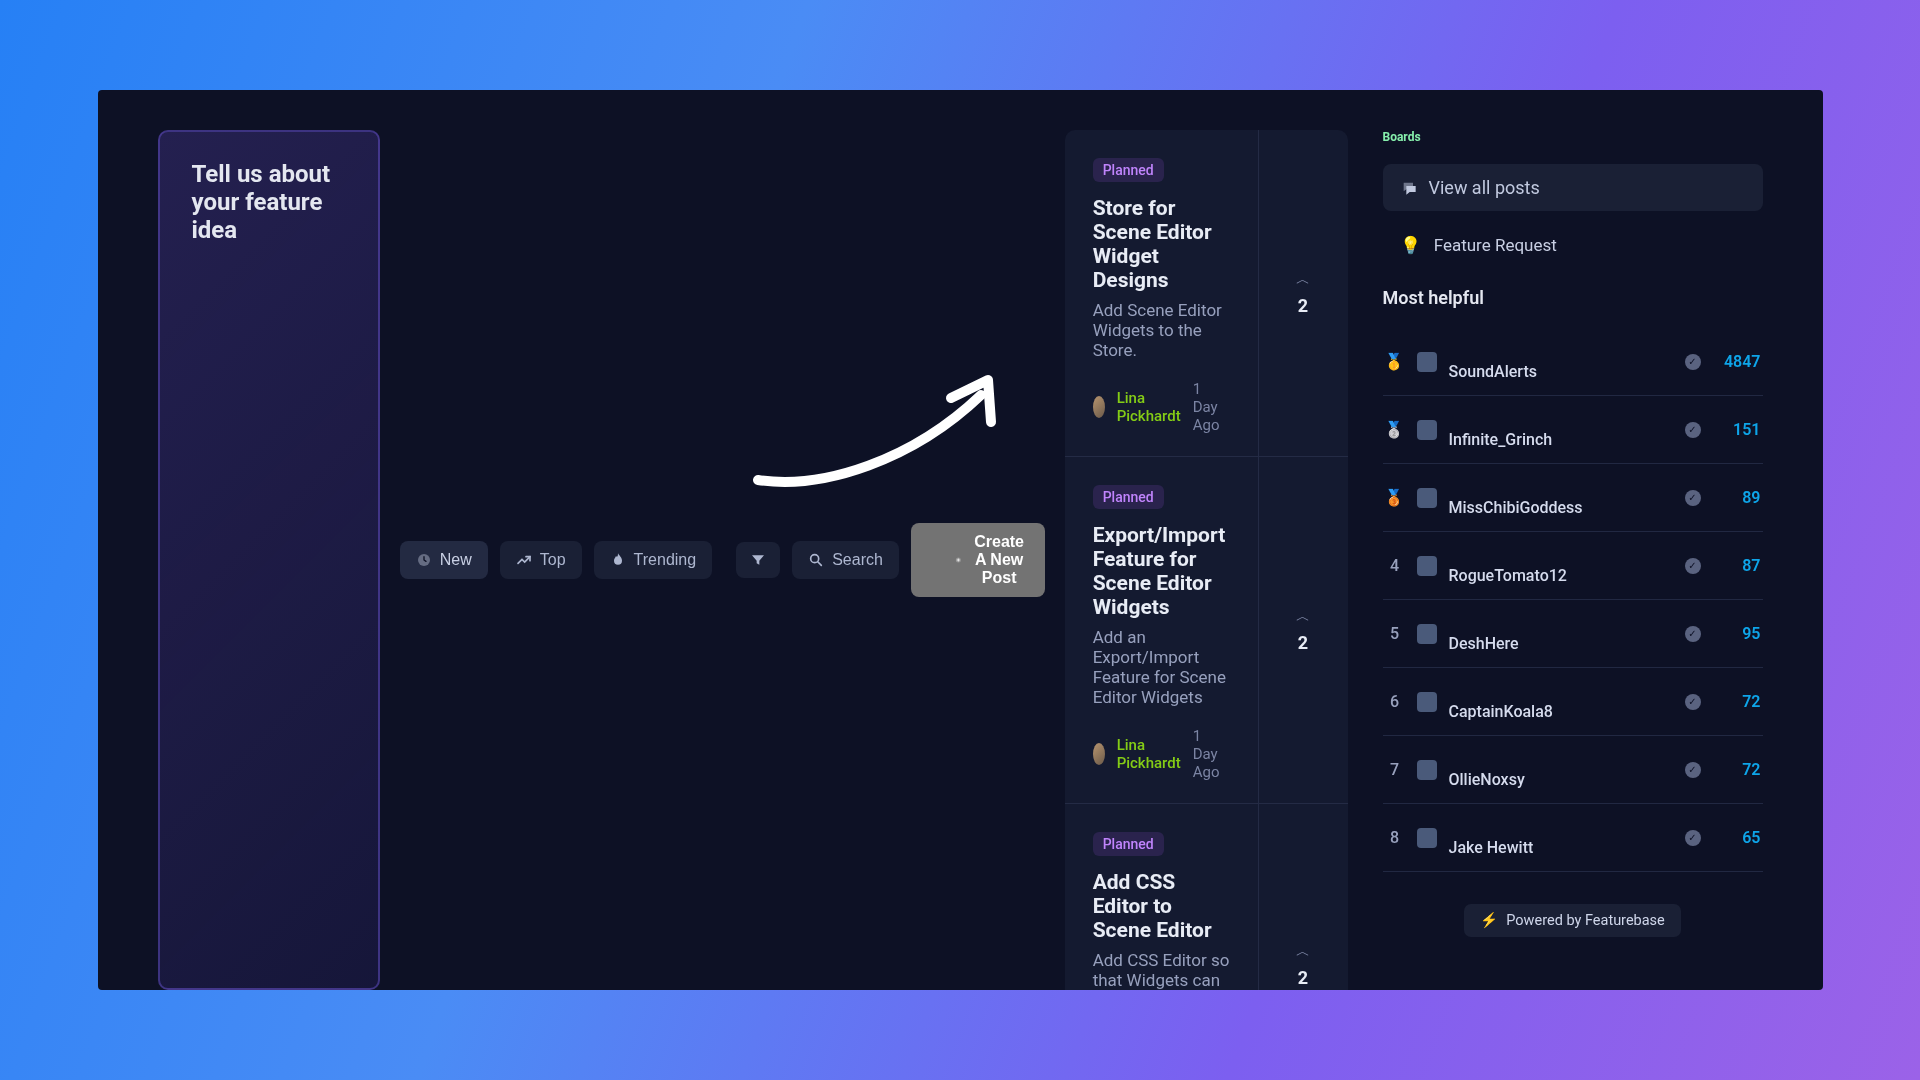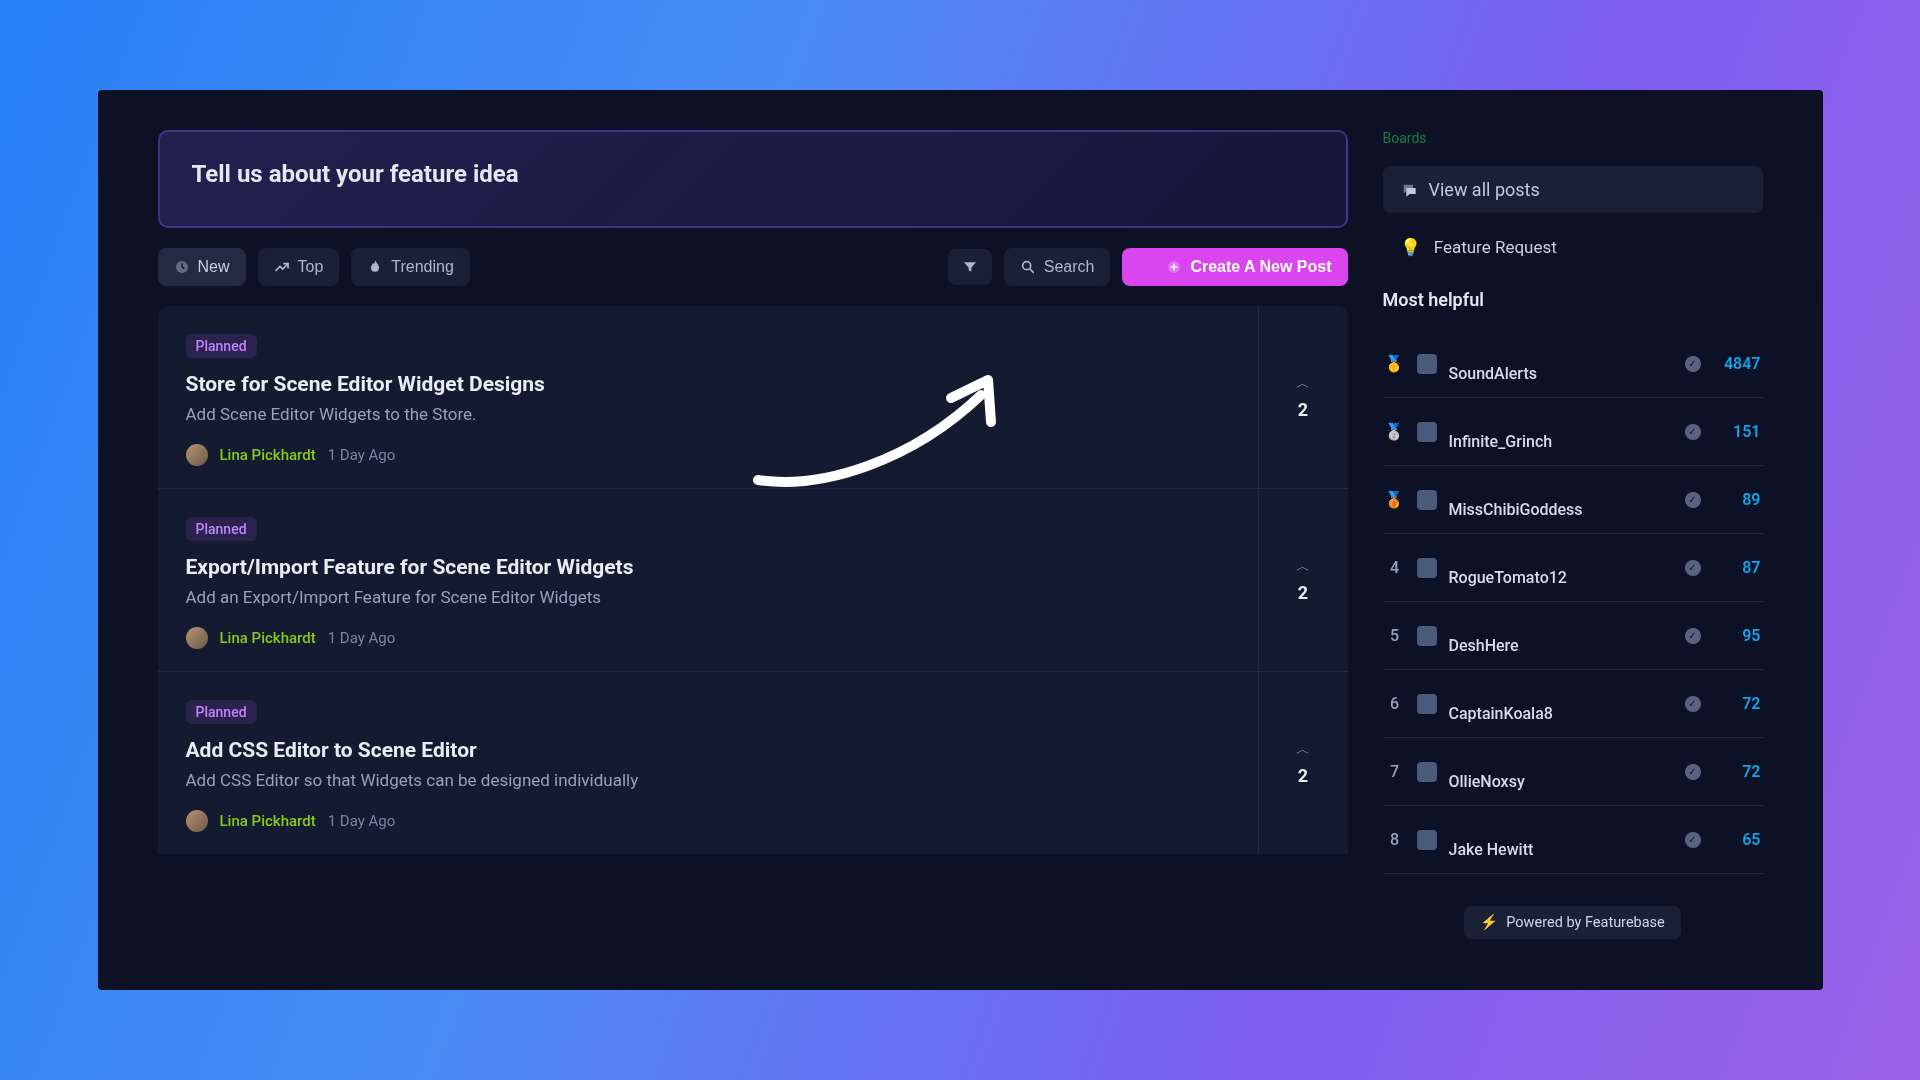--- a/index.html
+++ b/index.html
@@ -17,39 +17,39 @@
   background: #0d1125;
   width: 1725px;
   height: 900px;
   border-radius: 4px;
   display: flex;
   padding: 40px 60px 0 60px;
   gap: 35px;
   position: relative;
   overflow: hidden;
 }
-.main { flex: 1; display: flex; flex-direction: column; gap: 20px; position: relative; }
+.main { flex: 1; display: flex; flex-direction: row; gap: 20px; position: relative; }
 .hero {
   background: linear-gradient(135deg, rgba(80,60,160,0.35), rgba(50,40,120,0.25));
   border: 2px solid rgba(100,80,200,0.5);
   border-radius: 10px;
   padding: 28px 32px;
 }
 .hero h1 { color: #e4e7f0; font-size: 24px; font-weight: 700; margin-bottom: 10px; }
 .hero p { color: #9fa8c5; font-size: 17px; }
 .toolbar { display: flex; align-items: center; gap: 12px; }
 .tbl { display: flex; gap: 12px; }
 .btn {
   display: inline-flex; align-items: center; gap: 8px;
   padding: 10px 16px; border-radius: 8px; font-size: 16px; font-weight: 500;
   background: #1a2035; color: #aeb7d0; border: none; cursor: pointer;
 }
 .btn.active { background: #232a42; color: #c8cfe3; }
 .btn.icon-only { padding: 10px 14px; }
-.btn.primary { background: #d946ef; color: #fff; font-weight: 600; padding-left: 44px; }
+.btn.primary { background: #737373; color: #fff; font-weight: 600; padding-left: 44px; }
 .btn.ghost { background: #1a2035; }
 .spacer { flex: 1; }
 .posts { display: flex; flex-direction: column; }
 .post {
   background: #141a30;
   border-top: 1px solid #242b45;
   display: flex;
 }
 .post:first-child { border-top: none; border-radius: 10px 10px 0 0; }
 .postc { flex: 1; padding: 28px 28px 22px 28px; }
@@ -66,21 +66,21 @@
 .time { color: #7b84a3; font-size: 15px; }
 .vote {
   width: 90px; border-left: 1px solid #242b45;
   display: flex; flex-direction: column; align-items: center; justify-content: center; gap: 6px;
   cursor: pointer;
 }
 .vote .chev { color: #7b84a3; font-size: 14px; }
 .vote .cnt { color: #e8ecf5; font-size: 18px; font-weight: 700; }
 
 .sidebar { width: 380px; display: flex; flex-direction: column; gap: 20px; }
-.sb-title { color: #15803d; font-size: 14px; font-weight: 400; }
+.sb-title { color: #86efac; font-size: 12px; font-weight: 700; }
 .viewall {
   background: #1a2035; border-radius: 8px; padding: 13px 18px;
   display: flex; align-items: center; gap: 12px; cursor: pointer;
   color: #c1c9df; font-size: 18px;
 }
 .board-link { display: flex; align-items: center; gap: 12px; color: #c8cfe3; font-size: 17px; padding: 4px 18px; cursor: pointer; }
 .bulb { color: #f0c14b; }
 .helpful-title { color: #e4e7f0; font-size: 18px; font-weight: 600; margin-top: 8px; }
 .helpful { display: flex; flex-direction: column; }
 .hr {

